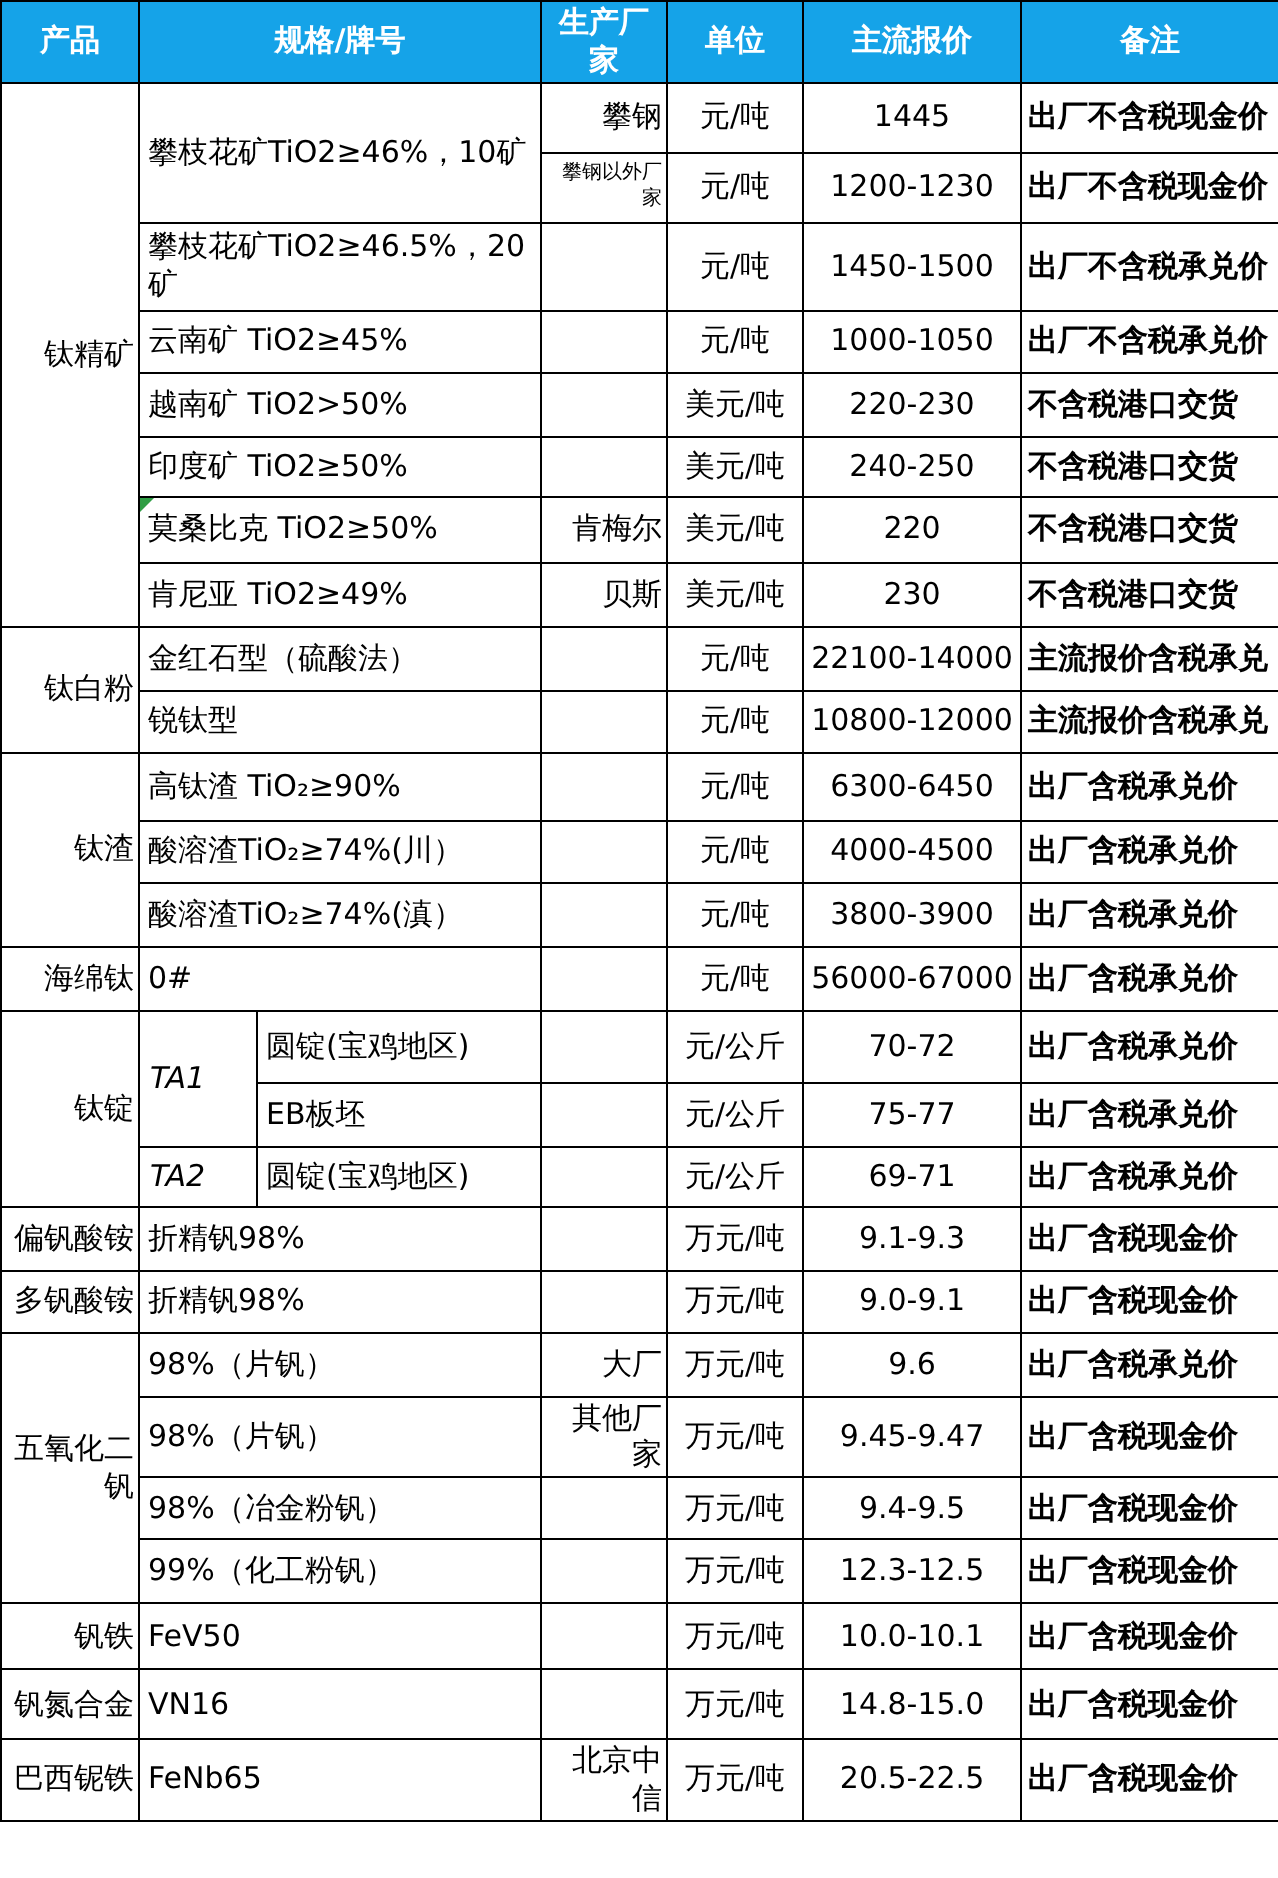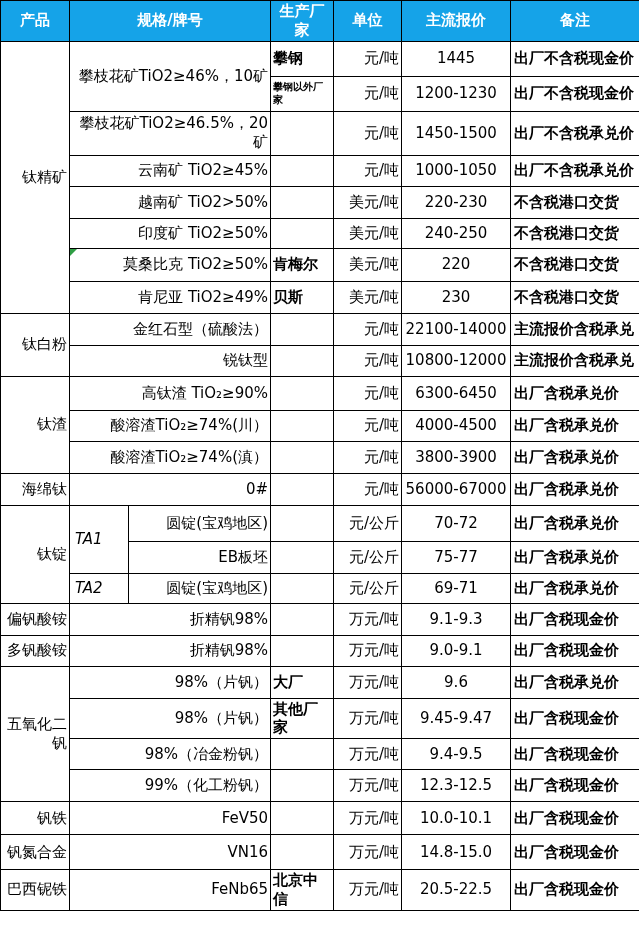--- a/index.html
+++ b/index.html
@@ -29,24 +29,24 @@
   }
   .price-table thead th{
     background:var(--header-bg);
     color:var(--header-text);
     font-weight:bold;
     text-align:center;
     height:31px;
   }
   td.c-product{text-align:right;}
   td.c-grade{text-align:left;padding-left:5px;font-style:italic;}
-  td.c-spec{text-align:right;padding-left:4px;position:relative;}
-  td.c-mfr{text-align:left;font-weight:bold;}
+  td.c-spec{text-align:left;padding-left:4px;position:relative;}
+  td.c-mfr{text-align:right;}
   td.c-mfr.small{font-size:10px;}
-  td.c-unit{text-align:right;padding-left:2px;}
+  td.c-unit{text-align:center;padding-left:2px;}
   td.c-price{text-align:center;}
   td.c-note{text-align:left;padding-left:3px;font-weight:bold;}
   .flag{
     position:absolute;top:0;left:0;width:0;height:0;
     border-top:7px solid var(--flag);
     border-right:7px solid transparent;
   }
 </style>
 </head>
 <body>

